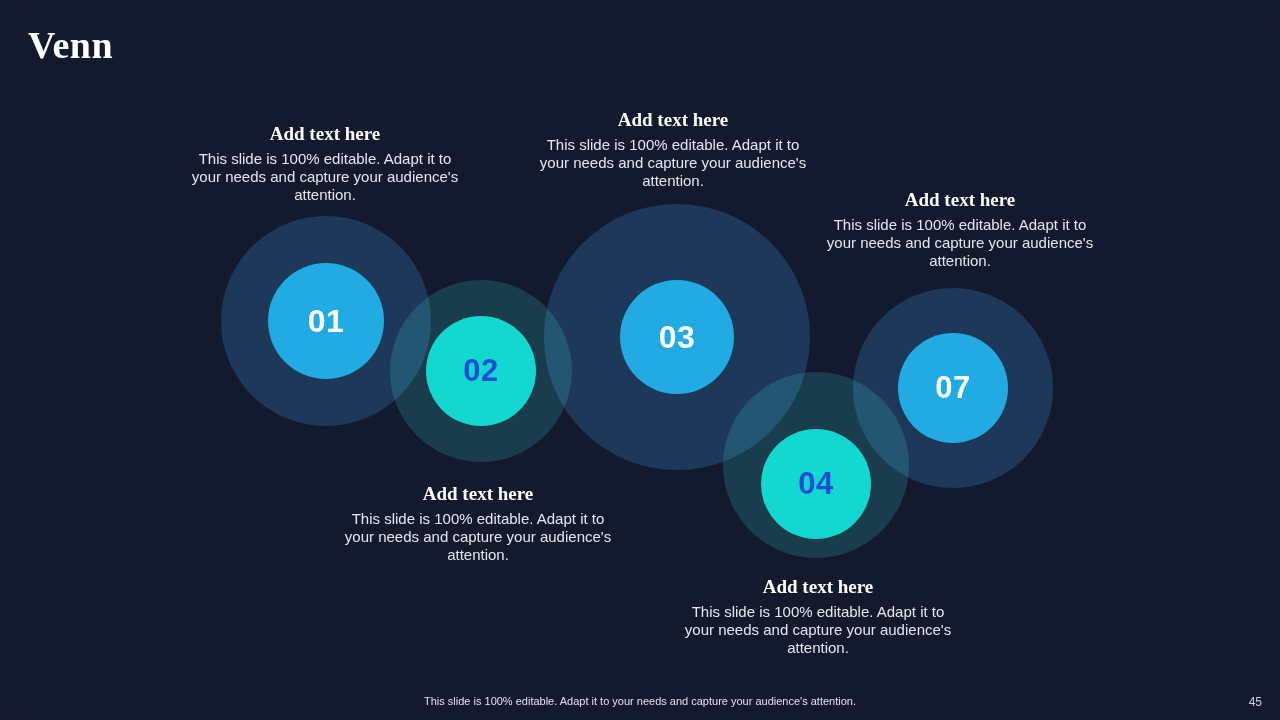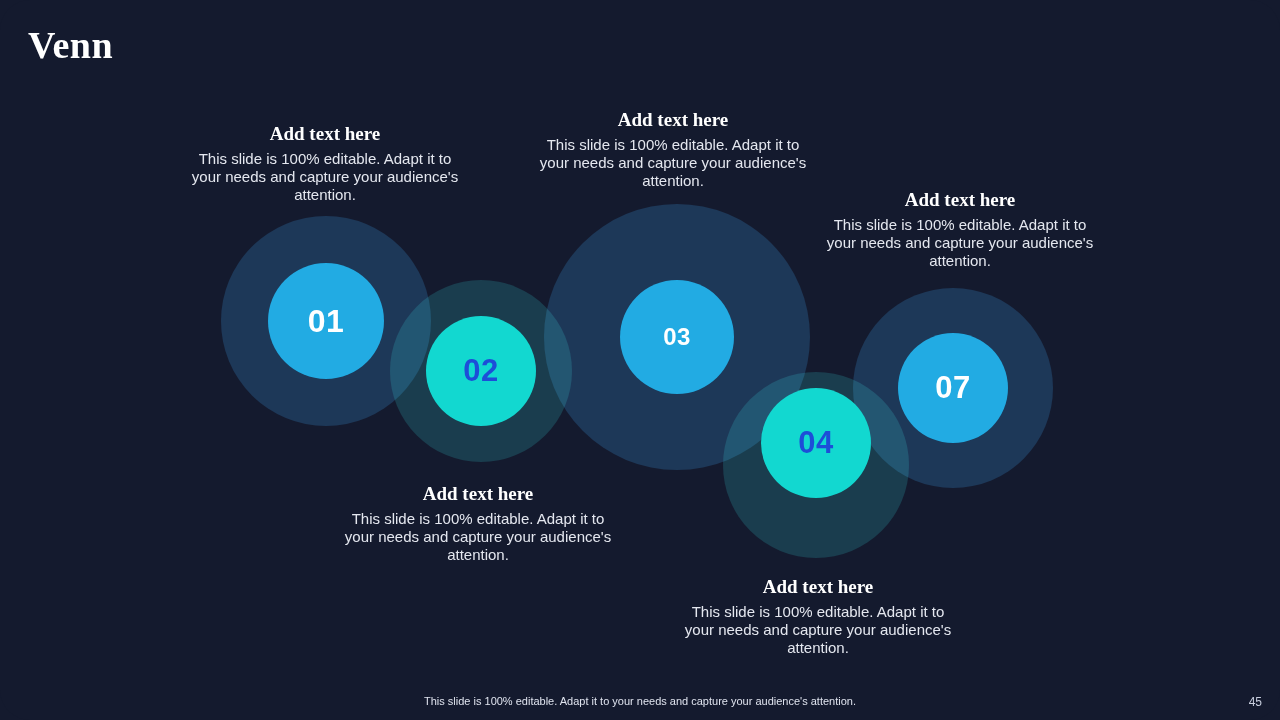--- a/index.html
+++ b/index.html
@@ -124,24 +124,24 @@
       <div class="venn-node venn-outer teal" style="left: 390px; top: 280px; width: 182px; height: 182px;"></div>
       <div class="venn-node venn-outer blue" style="left: 544px; top: 204px; width: 266px; height: 266px;"></div>
       <div class="venn-node venn-outer teal" style="left: 723px; top: 372px; width: 186px; height: 186px;"></div>
       <div class="venn-node venn-outer blue" style="left: 853px; top: 288px; width: 200px; height: 200px;"></div>
       <div class="venn-inner blue" style="left: 268px; top: 263px; width: 116px; height: 116px; font-size: 32px;">
         <span>01</span>
       </div>
       <div class="venn-inner cyan" style="left: 426px; top: 316px; width: 110px; height: 110px; font-size: 31px;">
         <span>02</span>
       </div>
-      <div class="venn-inner blue" style="left: 620px; top: 280px; width: 114px; height: 114px; font-size: 24px; justify-content: center;">
+      <div class="venn-inner blue" style="left: 620px; top: 280px; width: 114px; height: 114px; font-size: 32px; justify-content: center;">
         <span>03</span>
       </div>
-      <div class="venn-inner cyan" style="left: 761px; top: 388px; width: 110px; height: 110px; font-size: 31px;">
+      <div class="venn-inner cyan" style="left: 761px; top: 429px; width: 110px; height: 110px; font-size: 31px;">
         <span>04</span>
       </div>
       <div class="venn-inner blue" style="left: 898px; top: 333px; width: 110px; height: 110px; font-size: 31px;">
         <span>07</span>
       </div>
     </div>
 
   <div id="callouts-layer">
       <div class="callout" style="left: 183px; top: 122px; width: 284px;">
         <div class="callout-heading">Add text here</div>

